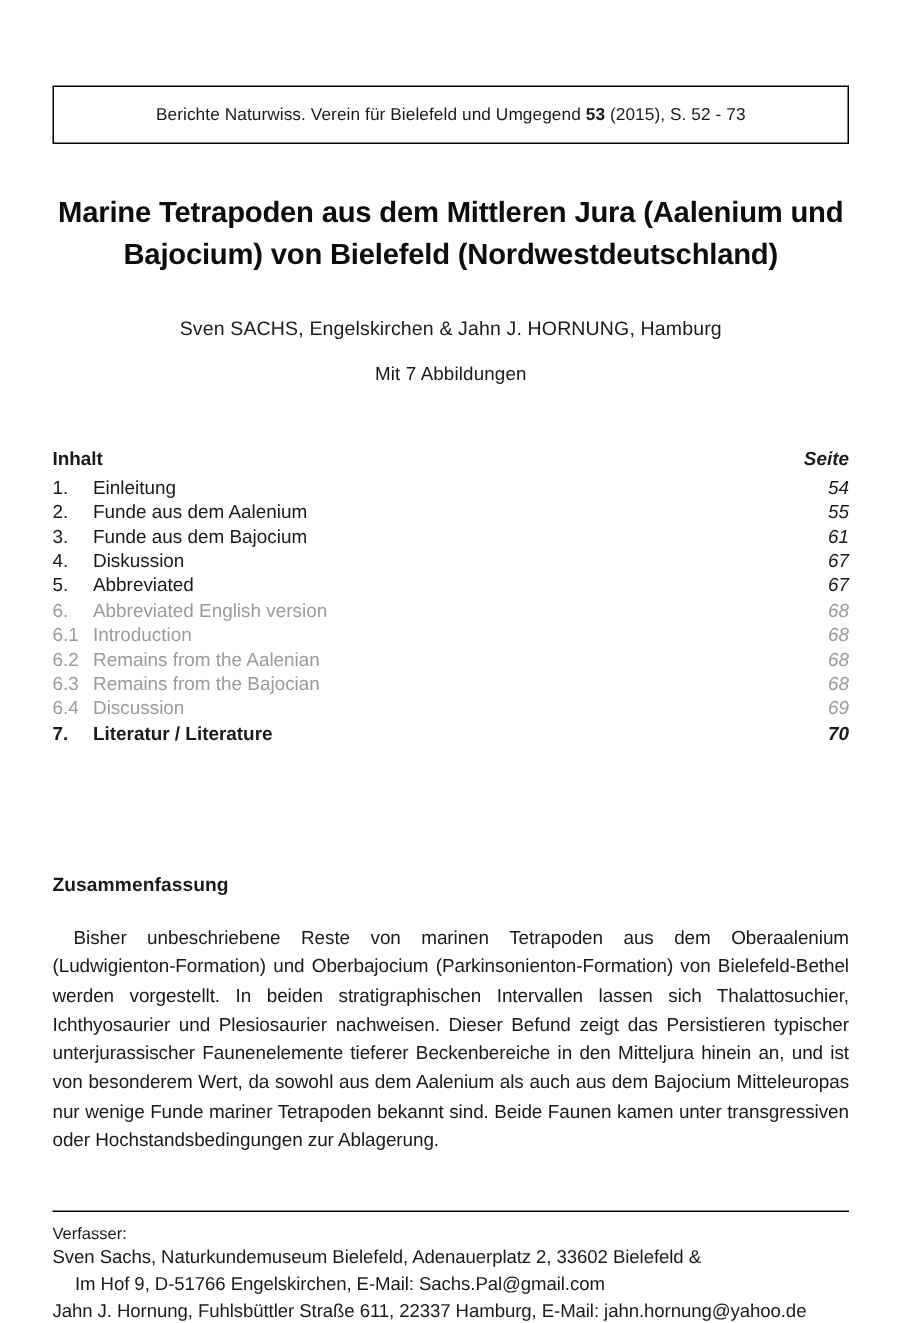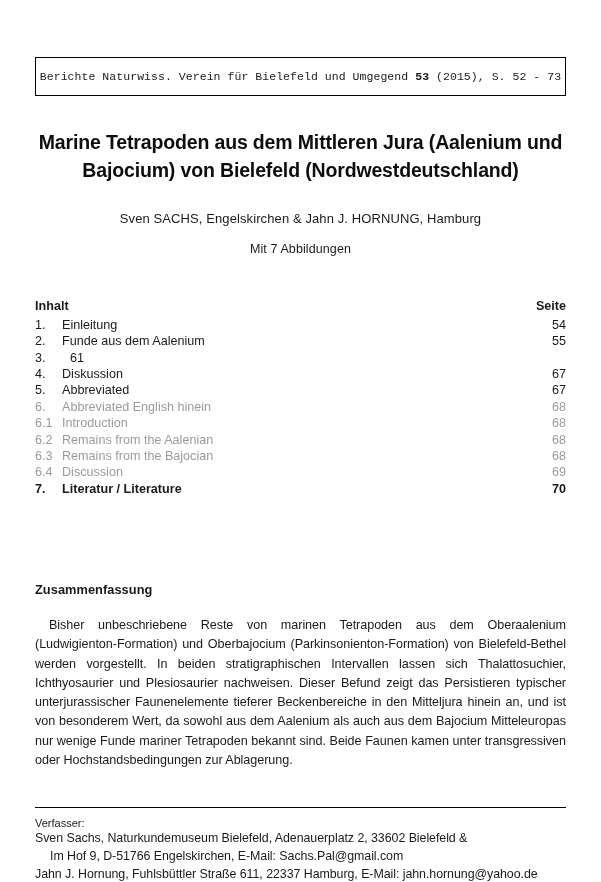--- a/index.html
+++ b/index.html
@@ -30,21 +30,20 @@
     height: 37px;
     display: flex;
     align-items: center;
     justify-content: center;
   }
   .header-box-text {
     font-size: 11.5px;
     letter-spacing: 0.05px;
     color: #1a1a1a;
     white-space: nowrap;
-    font-family: Liberation Mono, monospace;
   }
   .header-box-text b { font-weight: 700; }
 
   
   .title {
     margin-top: 33px;
     text-align: center;
     font-size: 19.5px;
     font-weight: 700;
     line-height: 1.42;
@@ -84,20 +83,21 @@
     width: 27px;
     flex: 0 0 27px;
   }
   .toc-row .label {
     flex: 1 1 auto;
   }
   .toc-row .page-no {
     flex: 0 0 auto;
     text-align: right;
     min-width: 22px;
+    font-style: italic;
   }
   .toc-head {
     font-weight: 700;
     margin-bottom: 2px;
   }
   .toc-row.muted {
     color: #9b9b9b;
   }
   .toc-row.bold-row {
     font-weight: 700;
@@ -176,35 +176,36 @@
           <span class="label">Einleitung</span>
           <span class="page-no">54</span>
         </div>
         <div class="toc-row">
           <span class="num">2.</span>
           <span class="label">Funde aus dem Aalenium</span>
           <span class="page-no">55</span>
         </div>
         <div class="toc-row">
           <span class="num">3.</span>
+          <span class="label">Funde aus dem Bajocium</span>
           <span class="page-no">61</span>
         </div>
         <div class="toc-row">
           <span class="num">4.</span>
           <span class="label">Diskussion</span>
           <span class="page-no">67</span>
         </div>
         <div class="toc-row">
           <span class="num">5.</span>
           <span class="label">Abbreviated</span>
           <span class="page-no">67</span>
         </div>
         <div class="toc-row muted">
           <span class="num">6.</span>
-          <span class="label">Abbreviated English hinein</span>
+          <span class="label">Abbreviated English version</span>
           <span class="page-no">68</span>
         </div>
         <div class="toc-row muted">
           <span class="num">6.1</span>
           <span class="label">Introduction</span>
           <span class="page-no">68</span>
         </div>
         <div class="toc-row muted">
           <span class="num">6.2</span>
           <span class="label">Remains from the Aalenian</span>

